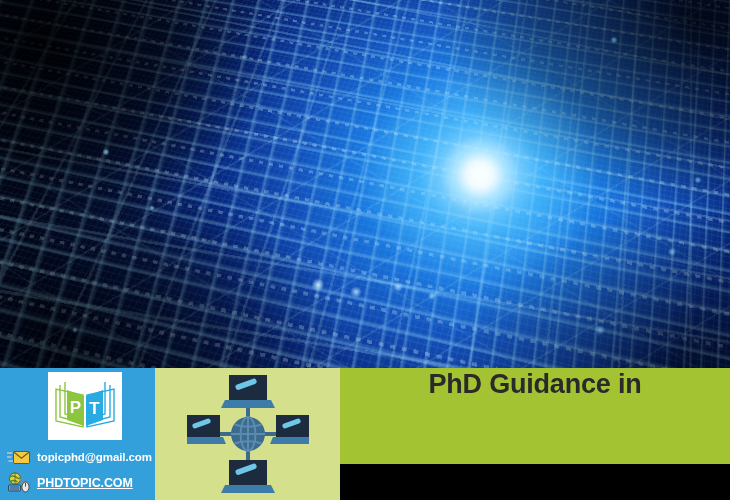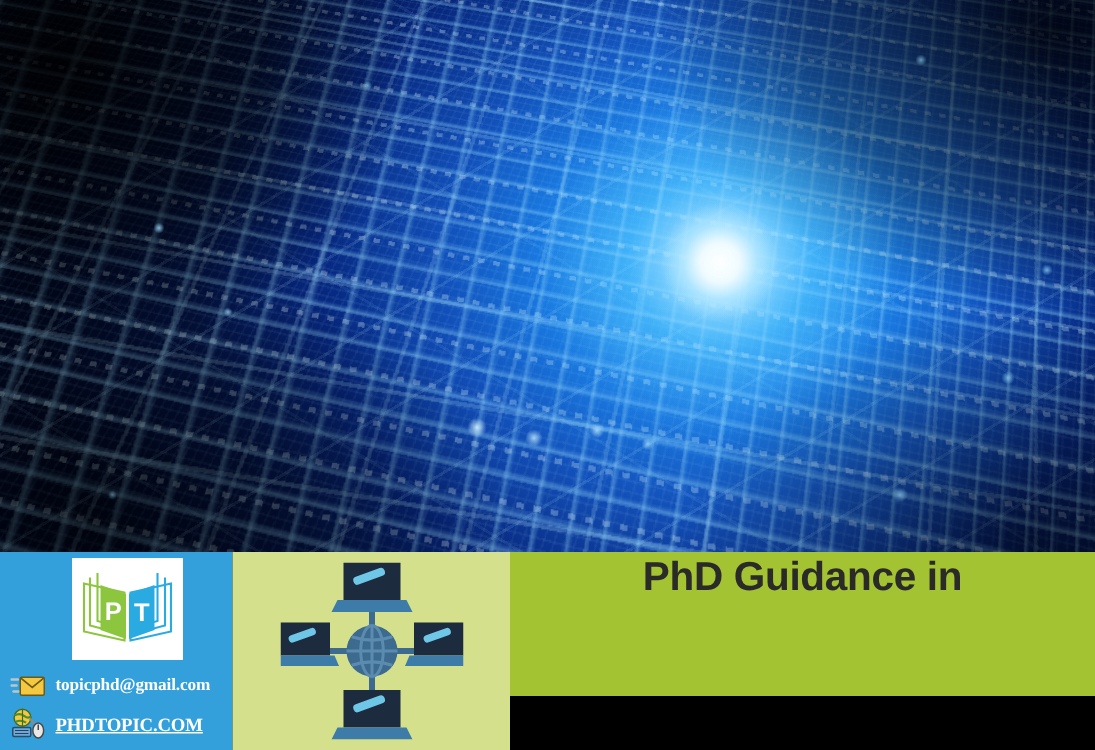--- a/index.html
+++ b/index.html
@@ -122,21 +122,21 @@
   
   .logo-box {
     position:absolute; left:48px; top:4px; width:74px; height:68px;
     background:#ffffff; display:flex; align-items:center; justify-content:center;
   }
   .logo-svg { display:block; }
 
   
   .contact-row {
     position:absolute; display:flex; align-items:center; gap:5px;
-    left:6px; color:#ffffff; font-weight:bold;font-family:Liberation Serif, serif;
+    left:6px; color:#ffffff; font-weight:bold;
   }
   .row-email { top:78px; }
   .row-site  { top:104px; }
   .contact-ico { width:26px; height:22px; flex:0 0 26px; display:flex; align-items:center; justify-content:center; }
   .contact-txt { font-size:11.5px; letter-spacing:-.1px; white-space:nowrap; color:#ffffff; }
   .contact-txt.link { text-decoration:underline; font-size:12.5px; }
 
   
   .gridcomp-wrap { position:absolute; left:0; top:0; width:185px; height:132px;
                    display:flex; align-items:center; justify-content:center; }

